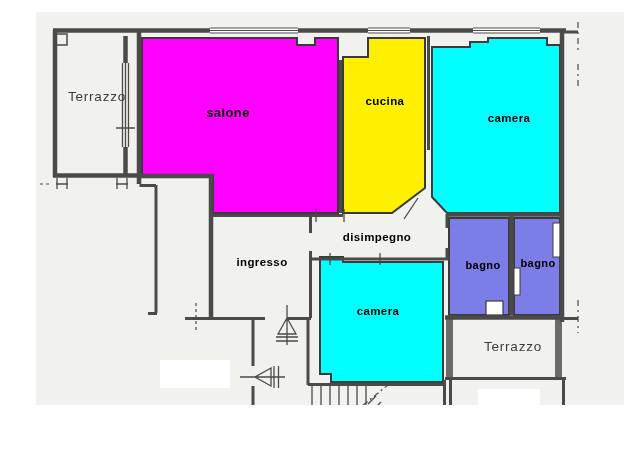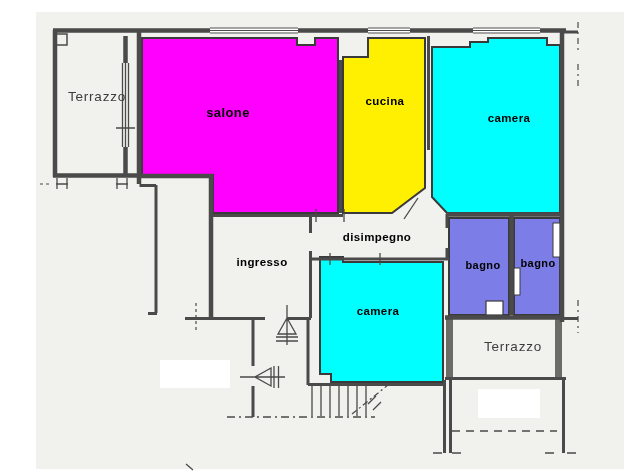--- a/index.html
+++ b/index.html
@@ -1,16 +1,16 @@
 <!DOCTYPE html>
 <html><head>
 <meta charset="utf-8">
 <style>
   html,body{margin:0;padding:0;background:#ffffff;}
-  .stage{position:relative;width:634px;height:475px;background:#ffffff;overflow:hidden;
+  .stage{position:relative;width:634px;height:405px;background:#ffffff;overflow:hidden;
          font-family:"Liberation Sans", sans-serif;}
   svg{display:block;}
   .room-label{font-family:"Liberation Sans", sans-serif;font-weight:bold;
               letter-spacing:.4px;}
   .terrazzo-label{font-family:"Liberation Sans", sans-serif;font-weight:normal;
               letter-spacing:.8px;}
 </style>
 </head>
 <body>
 

